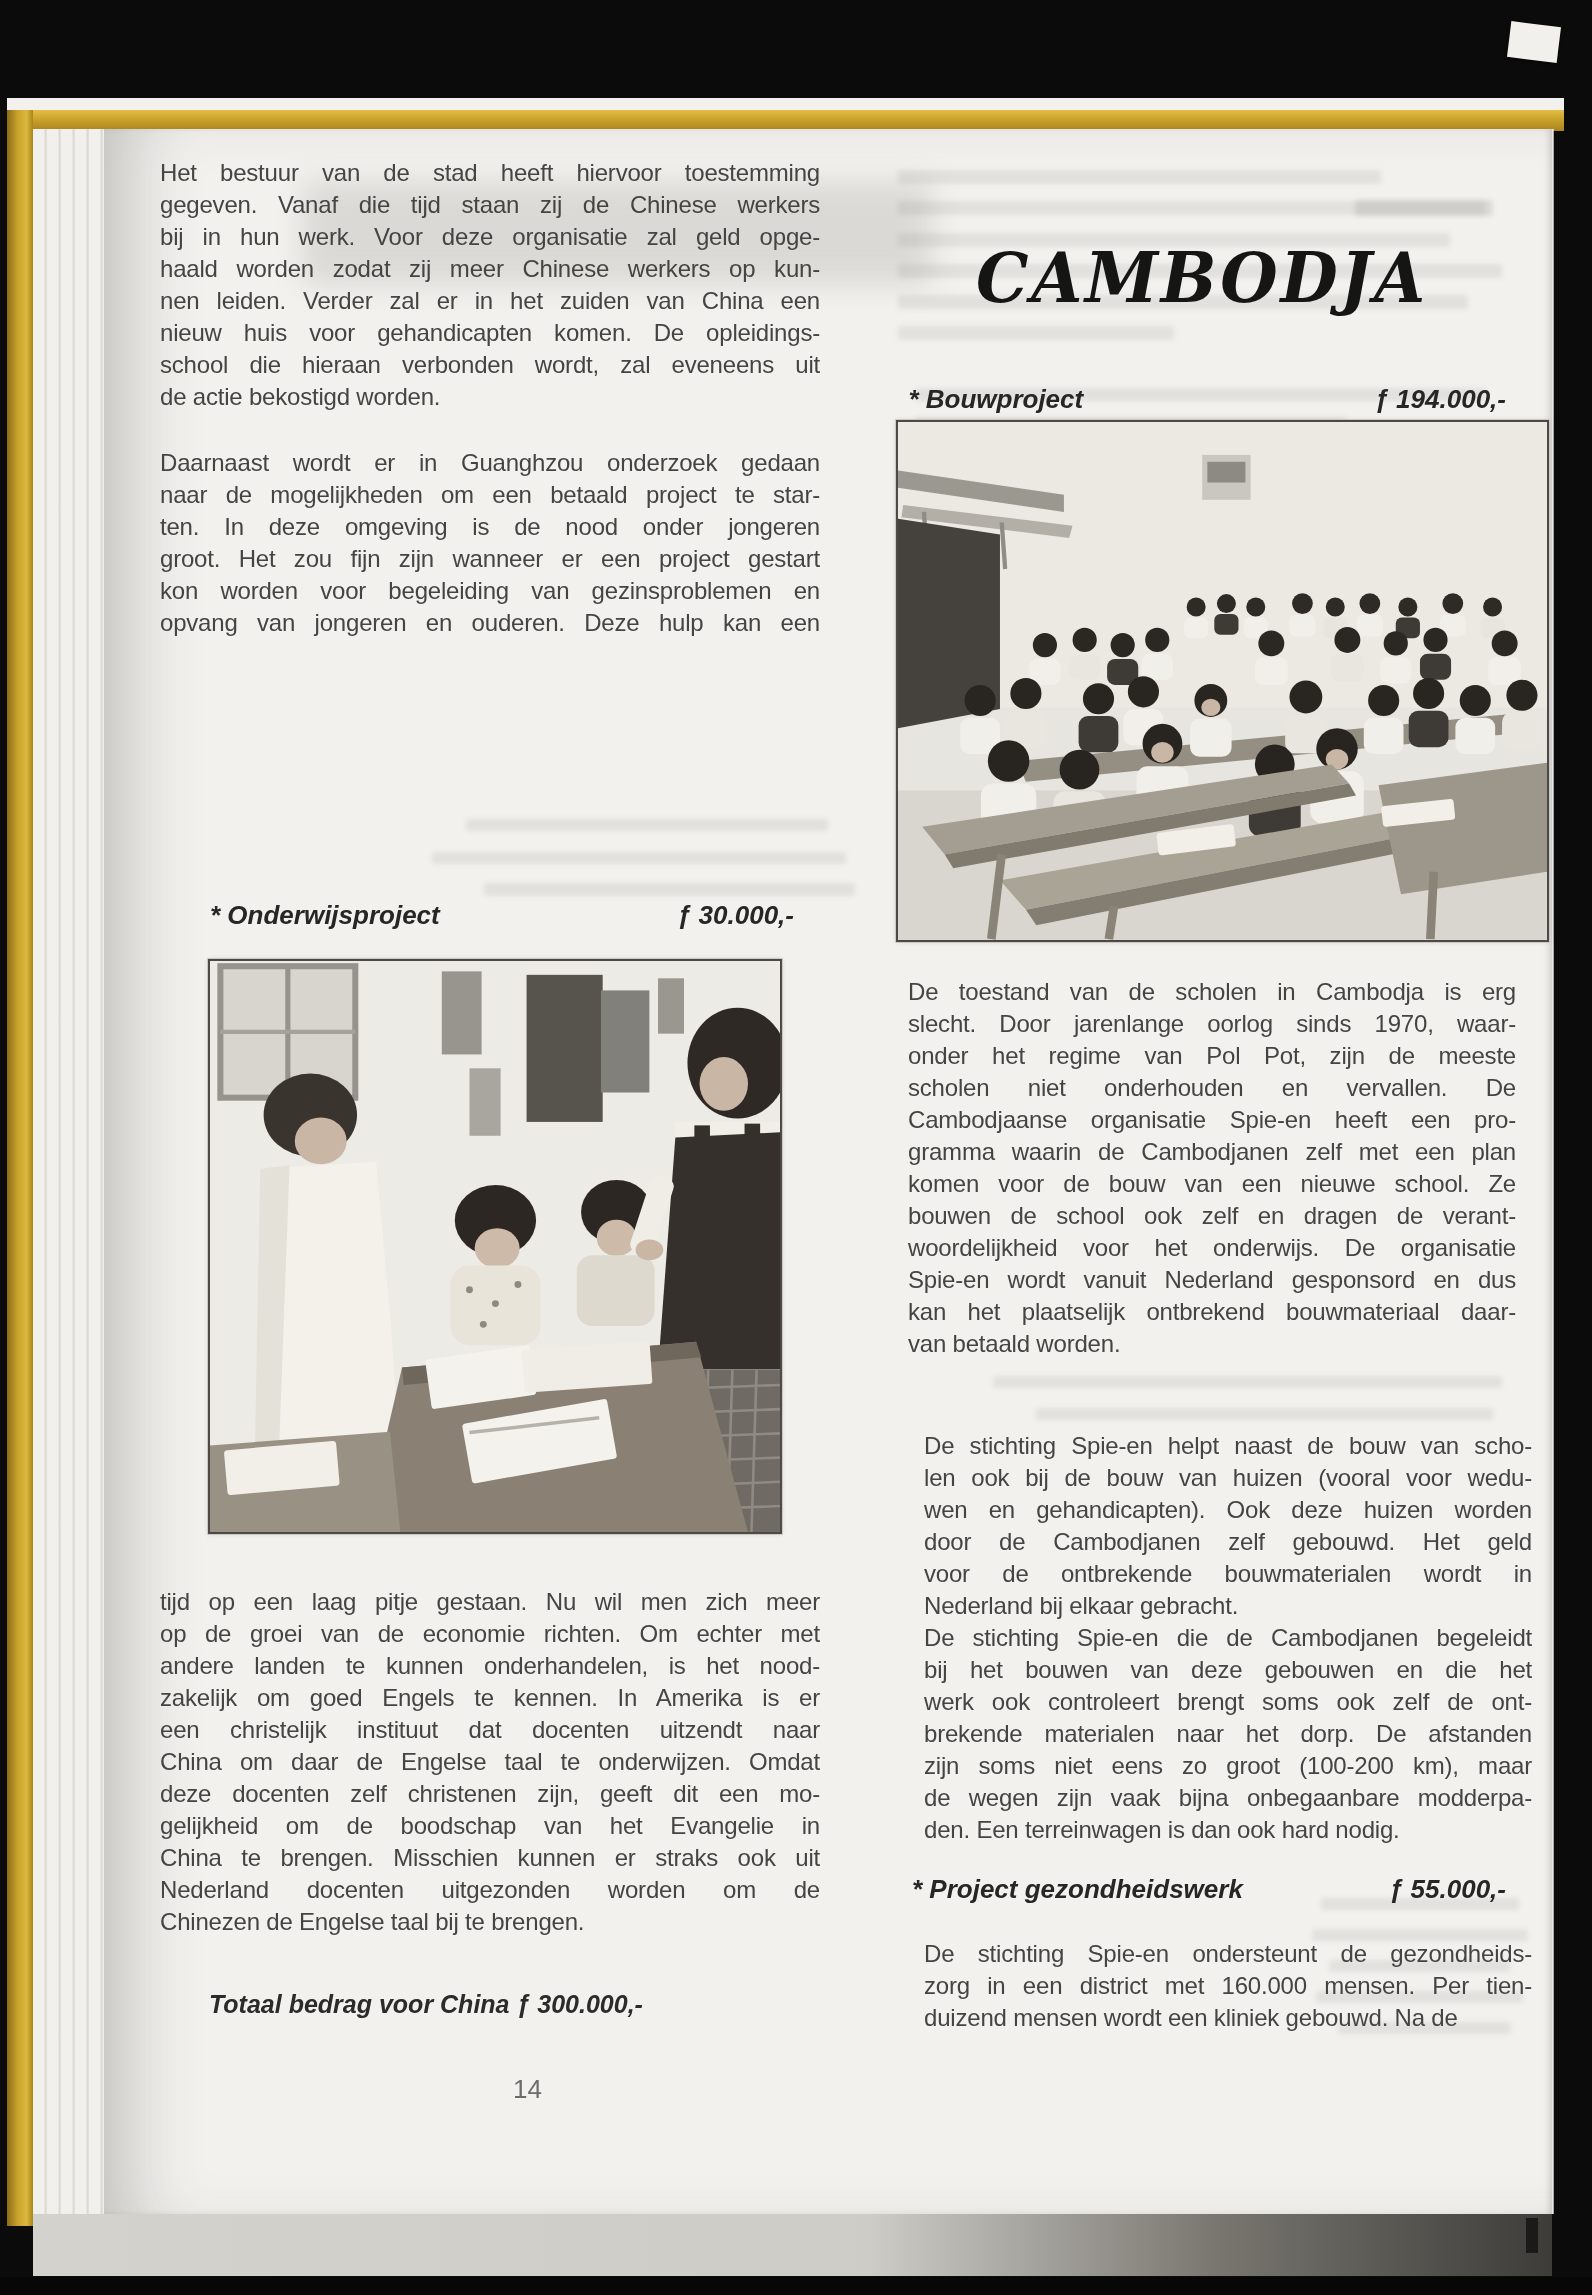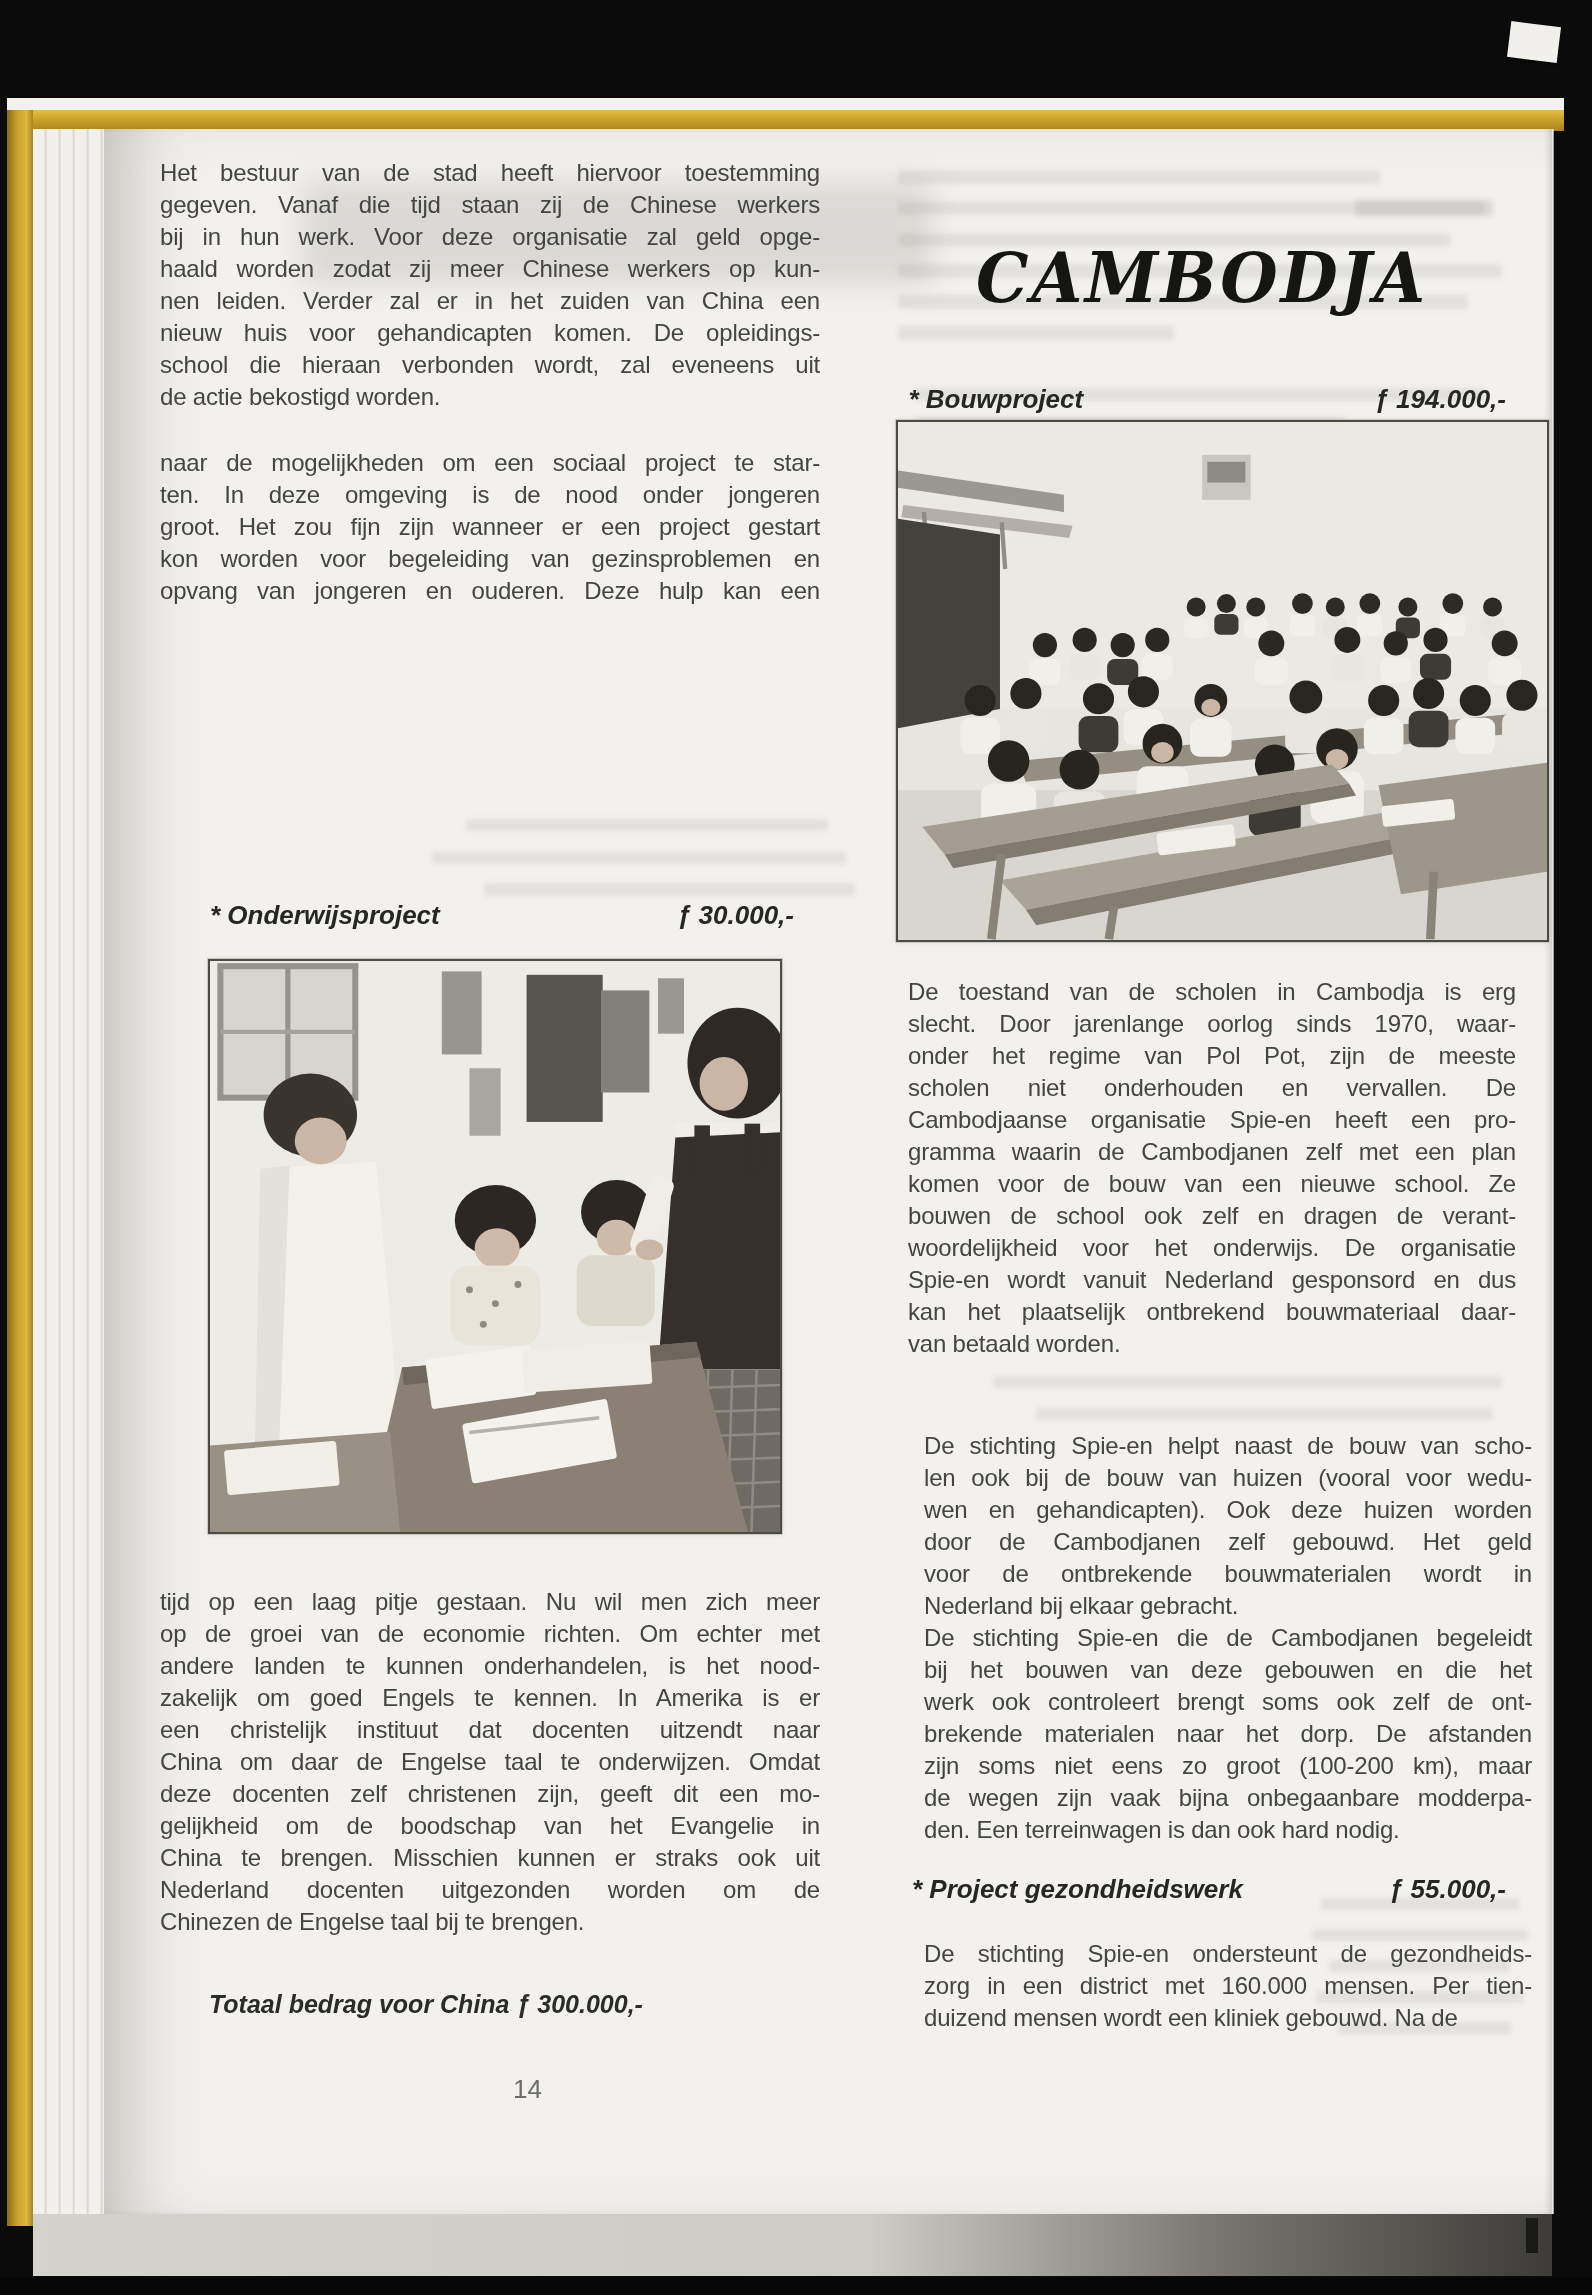--- a/index.html
+++ b/index.html
@@ -99,21 +99,22 @@
       <div class="line">gegeven. Vanaf die tijd staan zij de Chinese werkers</div>
       <div class="line">bij in hun werk. Voor deze organisatie zal geld opge-</div>
       <div class="line">haald worden zodat zij meer Chinese werkers op kun-</div>
       <div class="line">nen leiden. Verder zal er in het zuiden van China een</div>
       <div class="line">nieuw huis voor gehandicapten komen. De opleidings-</div>
       <div class="line">school die hieraan verbonden wordt, zal eveneens uit</div>
       <div class="line last">de actie bekostigd worden.</div>
     </div>
 
   <div class="para" style="left:30px;top:318px;">
-      <div class="line">naar de mogelijkheden om een sociaal project te star-</div>
+      <div class="line">Daarnaast wordt er in Guanghzou onderzoek gedaan</div>
+      <div class="line">naar de mogelijkheden om een betaald project te star-</div>
       <div class="line">ten. In deze omgeving is de nood onder jongeren</div>
       <div class="line">groot. Het zou fijn zijn wanneer er een project gestart</div>
       <div class="line">kon worden voor begeleiding van gezinsproblemen en</div>
       <div class="line">opvang van jongeren en ouderen. Deze hulp kan een</div>
     </div>
 
   <div class="proj-row" style="left:30px;top:771px;width:660px;padding-left:76px;">
     <span>* Onderwijsproject</span>
     <span>ƒ 30.000,-</span>
   </div>

